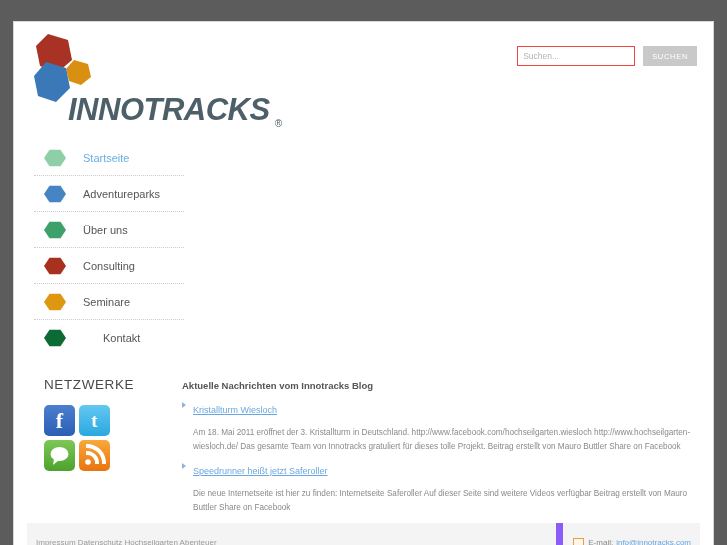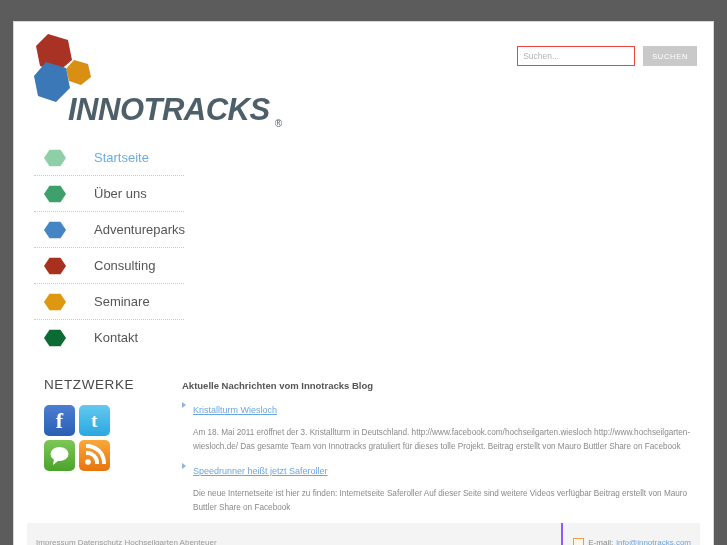--- a/index.html
+++ b/index.html
@@ -95,25 +95,25 @@
     top: 118px;
     width: 150px;
   }
   .nav-item {
     display: flex;
     align-items: center;
     height: 35px;
     border-bottom: 1px dotted #cccccc;
     cursor: pointer;
   }
-  .nav-item:last-child { border-bottom: none; }
+  .nav-item:last-child { border-bottom: none; gap: 20px; }
   .nav-hex { width: 22px; height: 22px; margin-left: 10px; flex: 0 0 auto; }
   .nav-label {
-    margin-left: 28px;
-    font-size: 13px;
+    margin-left: 17px;
+    font-size: 11px;
     color: #555555;
     font-family: "Liberation Sans", sans-serif;
   }
   .nav-item.active .nav-label { color: #6aaee0; }
 
   
   .netzwerke {
     position: absolute;
     left: 30px;
     top: 355px;
@@ -212,21 +212,21 @@
     color: #9a9a9a;
     padding-top: 16px;
     white-space: nowrap;
     font-family: "Liberation Sans", sans-serif;
   }
   .footer-right {
     display: flex;
     align-items: center;
     padding-top: 16px;
     white-space: nowrap;
-    border-left: 2px solid #8b5cf6;
+    border-left: 7px solid #8b5cf6;
     padding-left: 10px;
     font-size: 8px;
     color: #8a8a8a;
     font-family: "Liberation Sans", sans-serif;
   }
   .mail-icon {
     width: 9px; height: 7px;
     border: 1px solid #e0a050;
     background: #fff6e8;
     margin-right: 4px;
@@ -259,30 +259,30 @@
 
     <div class="nav-item active">
       <svg class="nav-hex" viewBox="0 0 24 24">
         <polygon points="6,3 18,3 24,12 18,21 6,21 0,12" fill="#8fcfa8"></polygon>
       </svg>
       <span class="nav-label">Startseite</span>
     </div>
 
     <div class="nav-item">
       <svg class="nav-hex" viewBox="0 0 24 24">
+        <polygon points="6,3 18,3 24,12 18,21 6,21 0,12" fill="#4585c4"></polygon>
+      </svg>
+      <span class="nav-label">Adventureparks</span>
+    </div>
+
+    <div class="nav-item">
+      <svg class="nav-hex" viewBox="0 0 24 24">
         <polygon points="6,3 18,3 24,12 18,21 6,21 0,12" fill="#3ea06a"></polygon>
       </svg>
       <span class="nav-label">Über uns</span>
-    </div>
-
-    <div class="nav-item">
-      <svg class="nav-hex" viewBox="0 0 24 24">
-        <polygon points="6,3 18,3 24,12 18,21 6,21 0,12" fill="#4585c4"></polygon>
-      </svg>
-      <span class="nav-label">Adventureparks</span>
     </div>
 
     <div class="nav-item">
       <svg class="nav-hex" viewBox="0 0 24 24">
         <polygon points="6,3 18,3 24,12 18,21 6,21 0,12" fill="#a8301f"></polygon>
       </svg>
       <span class="nav-label">Consulting</span>
     </div>
 
     <div class="nav-item">

